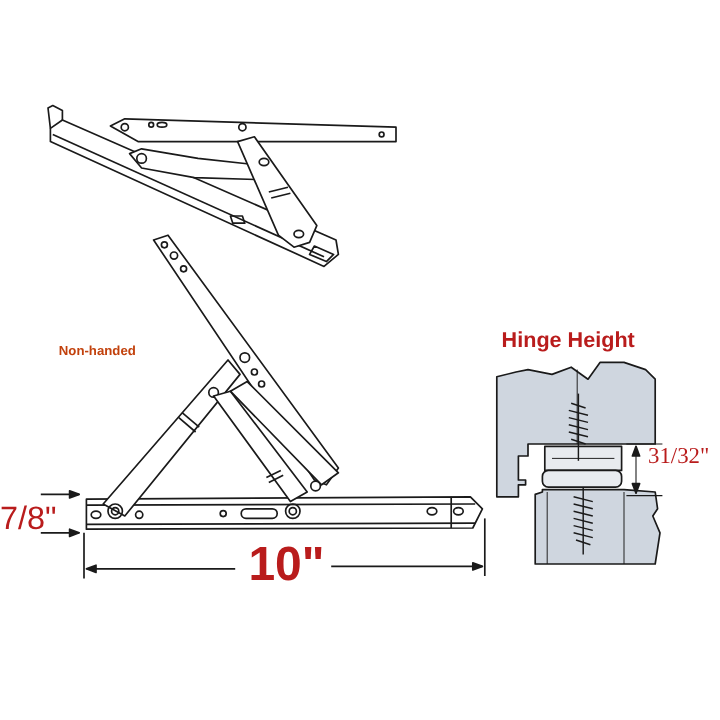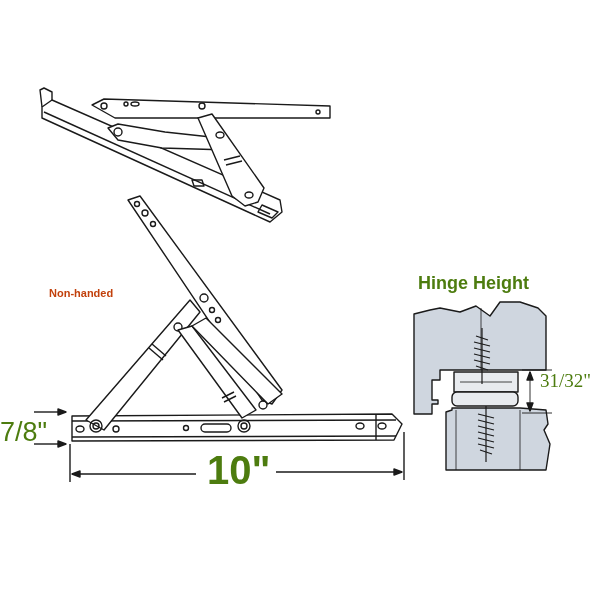--- a/index.html
+++ b/index.html
@@ -1,18 +1,18 @@
 <!DOCTYPE html>
 <html><head>
   <meta charset="utf-8">
   <style>
     html, body { margin: 0; padding: 0; background: #ffffff; }
     body { width: 600px; height: 600px; position: relative; overflow: hidden; font-family: "Liberation Sans", sans-serif; }
     #canvas { position: absolute; left: 0; top: 0; width: 600px; height: 600px; }
-    .lbl { position: absolute; color: #4d7c0f; white-space: nowrap; }
+    .lbl { position: absolute; color: #b91c1c; white-space: nowrap; }
     .label-nonhanded { left: 49px; top: 287px; font-size: 11px; font-weight: bold; color: #c2410c; }
     .label-hinge { left: 418px; top: 273px; font-size: 18px; font-weight: bold; }
     .label-width { left: 0px; top: 417px; font-size: 27px; font-family: "Liberation Sans", sans-serif; }
     .label-length { left: 207px; top: 448px; font-size: 40px; font-weight: bold; }
     .label-height { left: 540px; top: 370px; font-size: 19px; font-family: "Liberation Serif", serif; }
   </style>
 </head>
 <body>
 
 <svg id="canvas" viewBox="0 0 600 600" xmlns="http://www.w3.org/2000/svg">

